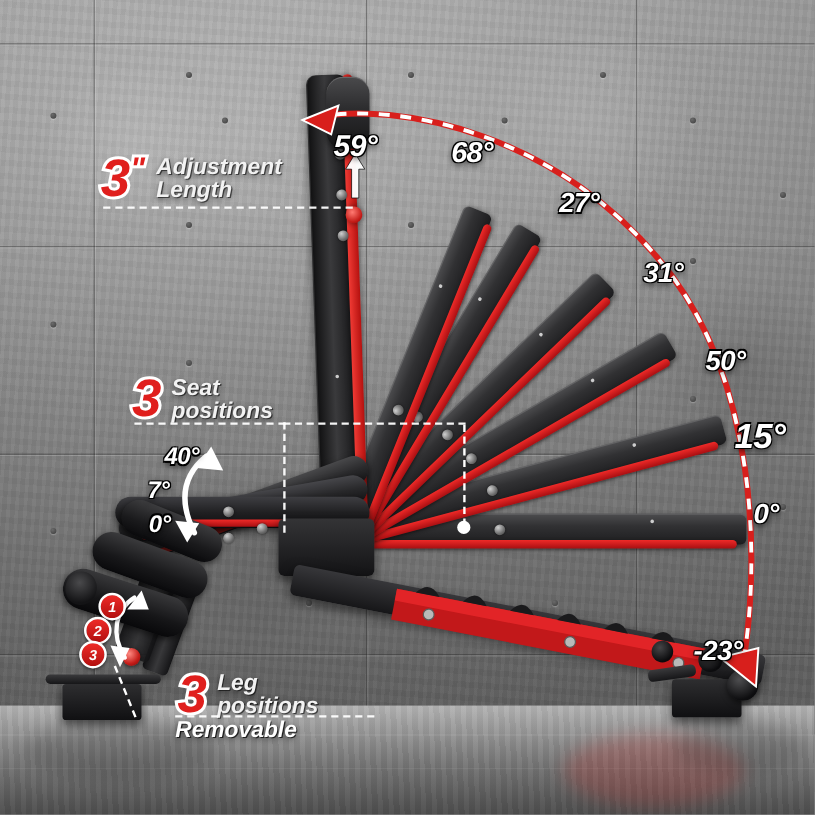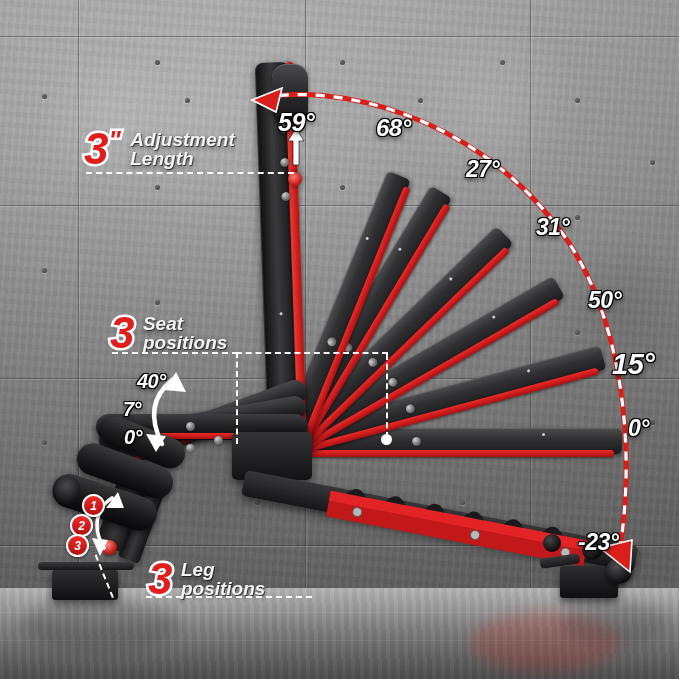--- a/index.html
+++ b/index.html
@@ -360,14 +360,15 @@
 
   <div class="callout" style="left:148px;top:558px">
     <span class="bignum">3</span>
     <span style="display:inline-block;vertical-align:middle;margin-left:4px">
       <span class="lbl-light">Leg</span><br>
       <span class="lbl-light">positions</span>
     </span>
   </div>
   <div class="dashline" style="left:146px;top:596px;width:166px"></div>
   <div style="position:absolute;left:112px;top:552px;width:40px;height:46px;border-left:2px dashed #fff;transform:rotate(-22deg);transform-origin:0 100%;"></div>
+  <div class="removable" style="left:146px;top:598px">Removable</div>
 
 </div>
 
 </body></html>

